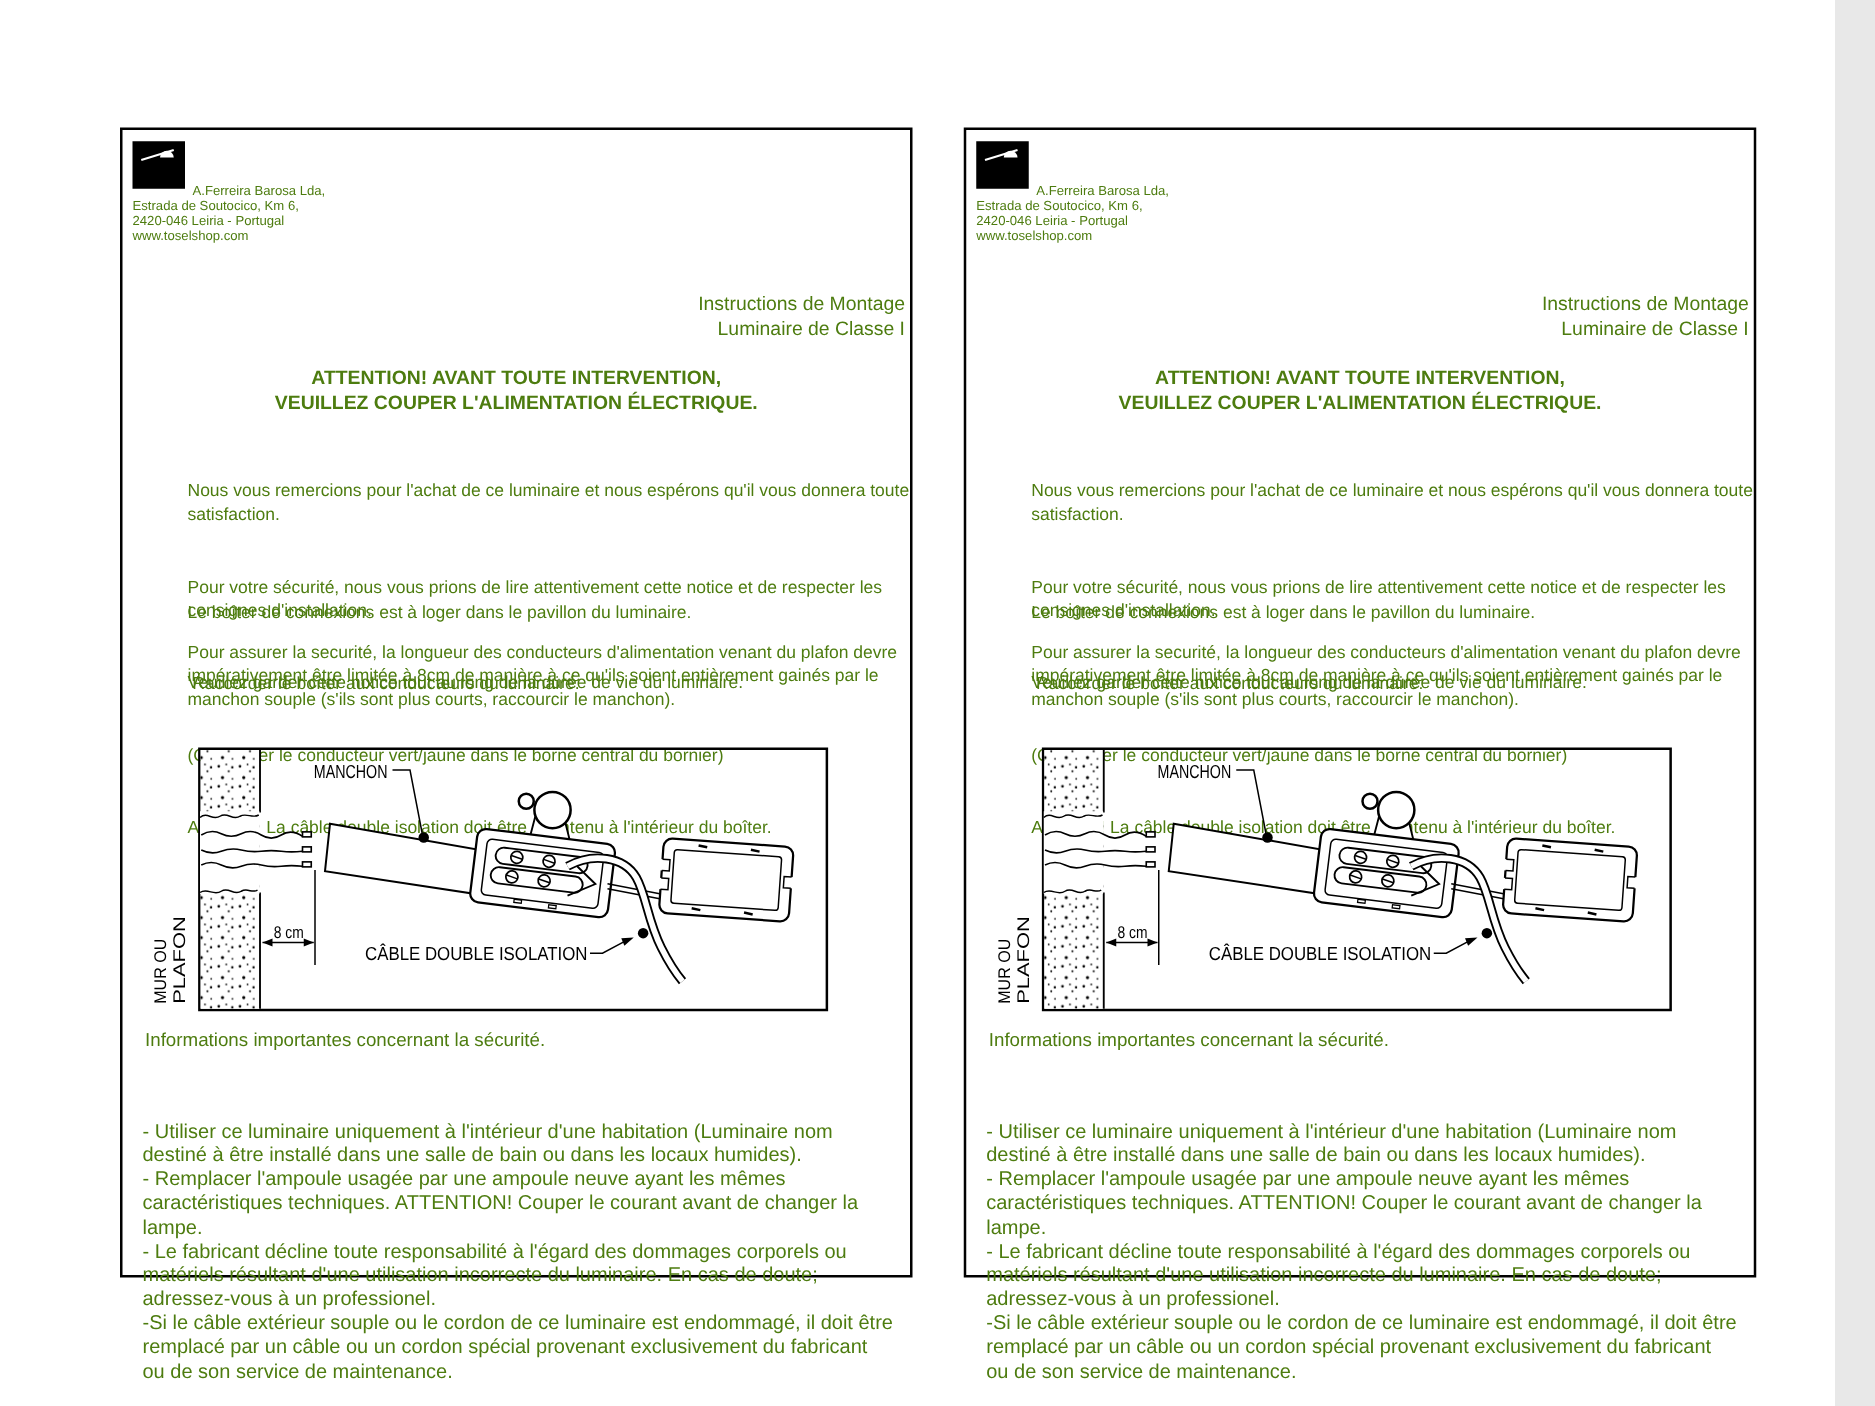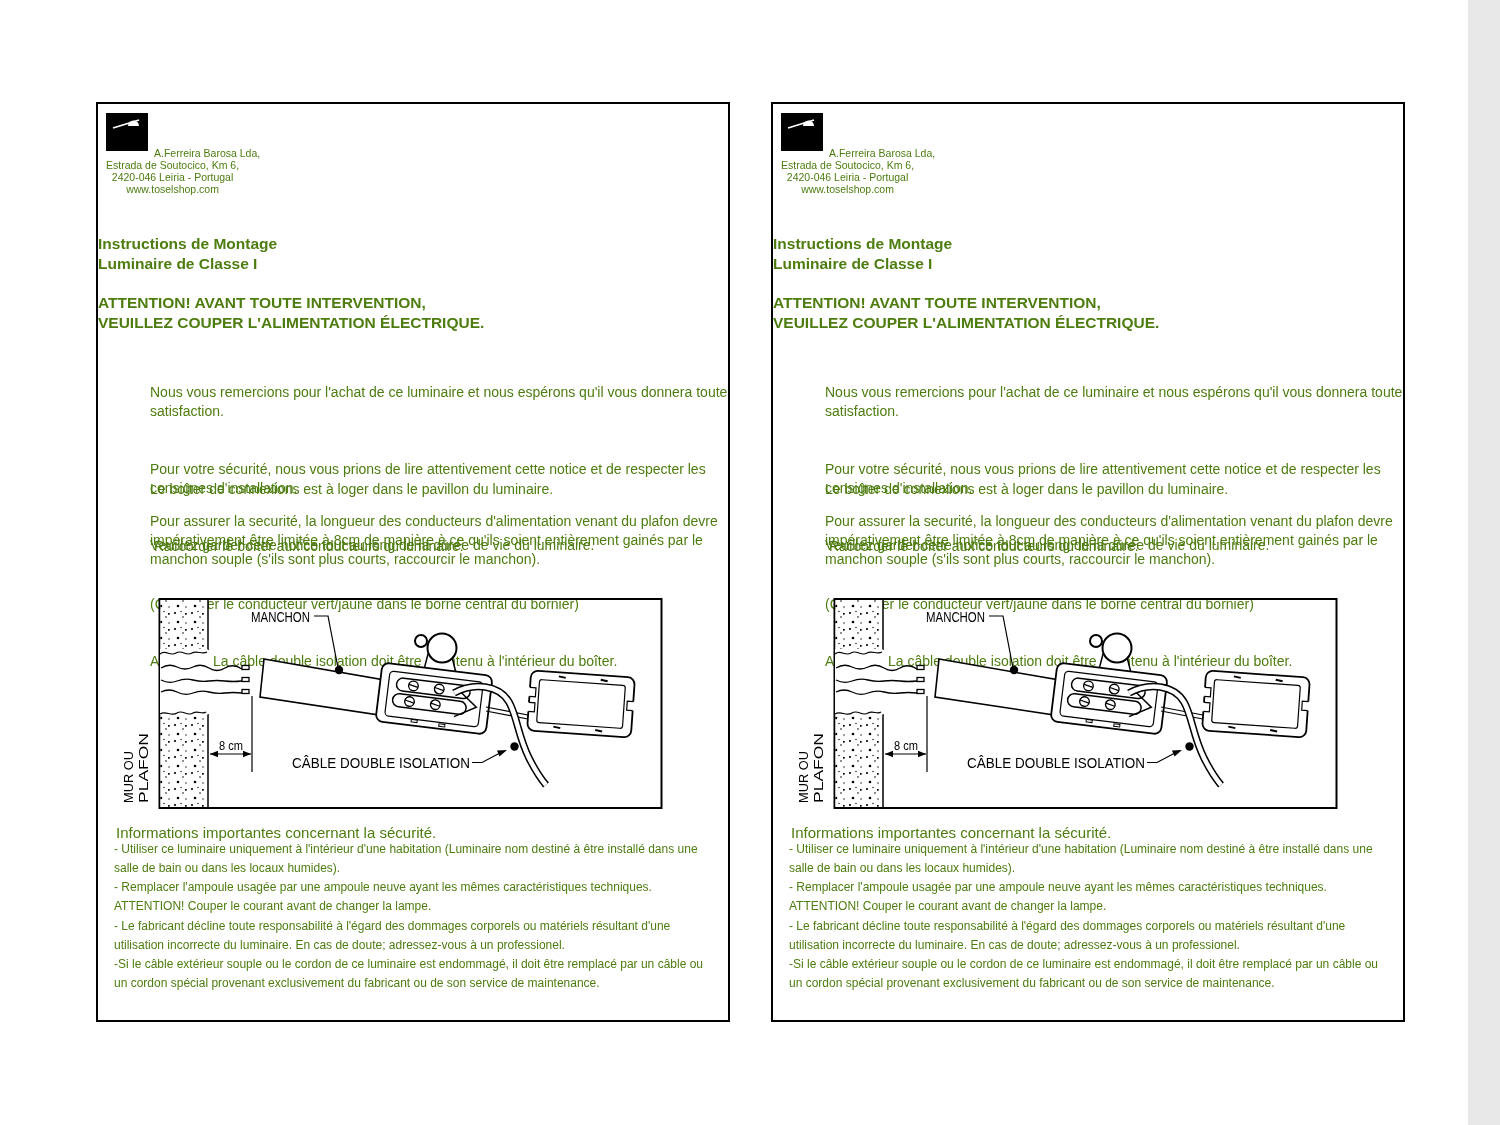--- a/index.html
+++ b/index.html
@@ -4,28 +4,28 @@
 <style>
   html,body{margin:0;padding:0;background:#e8e8e8;}
   .canvas{position:relative;width:1468px;height:1125px;background:#ffffff;overflow:hidden;
           font-family:"Liberation Sans","DejaVu Sans",sans-serif;color:#4d7c0f;}
   .sheet{position:absolute;top:102px;left:96px;width:630px;height:916px;border:2px solid #000;background:#fff;}
   .sheet--right{left:771px;}
   .sheet *{box-sizing:border-box;}
   .abs{position:absolute;}
   .logo{left:8px;top:9px;width:42px;height:38px;background:#000;}
   .company{left:56px;top:43px;font-size:10.5px;white-space:nowrap;}
-  .addr{left:8px;top:56px;font-size:10.5px;line-height:11.8px;white-space:nowrap;text-align:center;}
-  .title{left:0;right:4px;top:130px;text-align:left;font-size:15.5px;font-weight:bold;line-height:19.5px;}
-  .warning{left:0;right:0;top:189px;font-size:15.5px;font-weight:bold;line-height:19.5px;}
+  .addr{left:8px;top:56px;font-size:10.5px;line-height:11.8px;white-space:nowrap;}
+  .title{left:0;right:4px;top:130px;text-align:right;font-size:15.5px;font-weight:normal;line-height:19.5px;}
+  .warning{left:0;right:0;top:189px;text-align:center;font-size:15.5px;font-weight:bold;line-height:19.5px;}
   .para{left:16px;width:602px;font-size:14px;line-height:19.1px;white-space:pre-wrap;margin-left:36px;}
   .p1{top:241px;} .p2{top:338px;} .p3{top:408px;}
   .diagram{left:0;top:490px;}
   .safety-heading{left:18px;top:716px;font-size:15px;line-height:26px;}
-  .safety-list{left:16px;width:602px;top:736px;font-size:12px;line-height:19.15px;}
+  .safety-list{left:16px;width:602px;top:792px;font-size:16px;line-height:19.15px;}
   svg text{font-family:"Liberation Sans","DejaVu Sans",sans-serif;fill:#000;}
 </style>
 </head>
 <body>
 
 <div class="canvas">
 
   <div class="sheet">
 
     <div class="abs logo">

